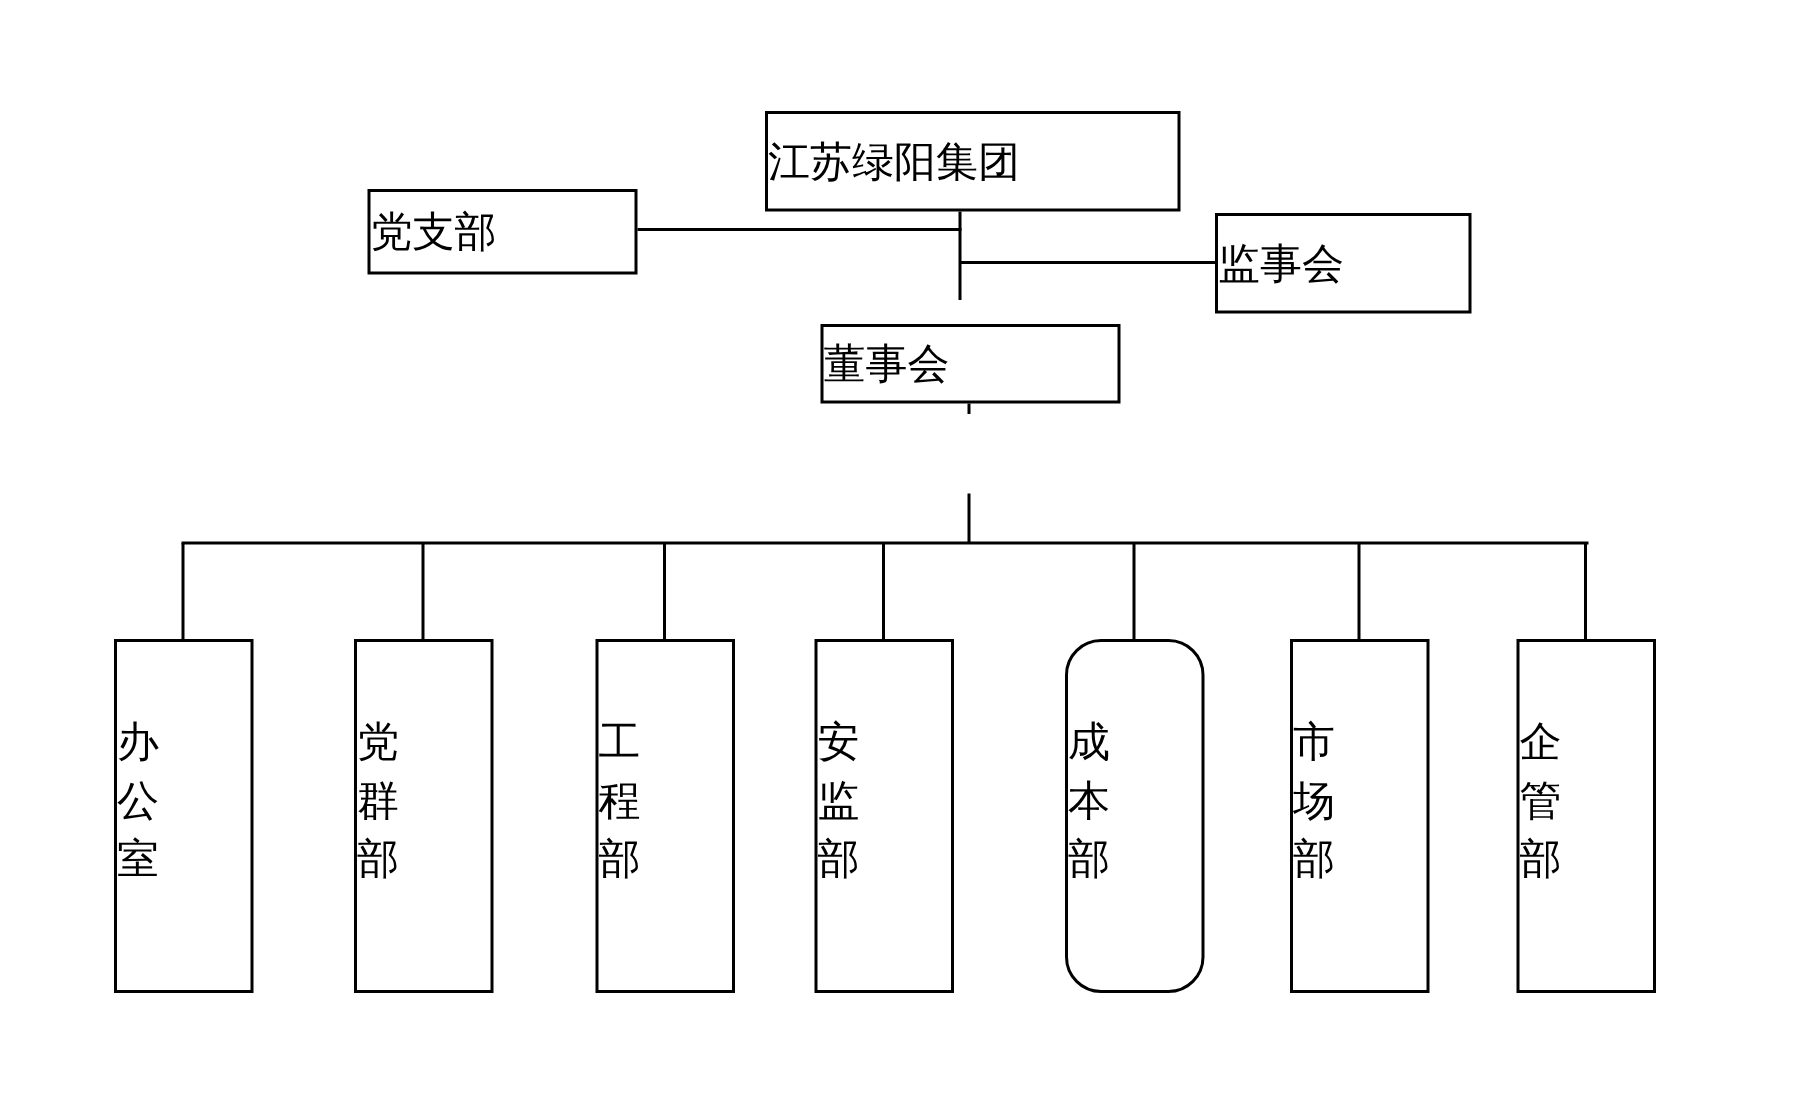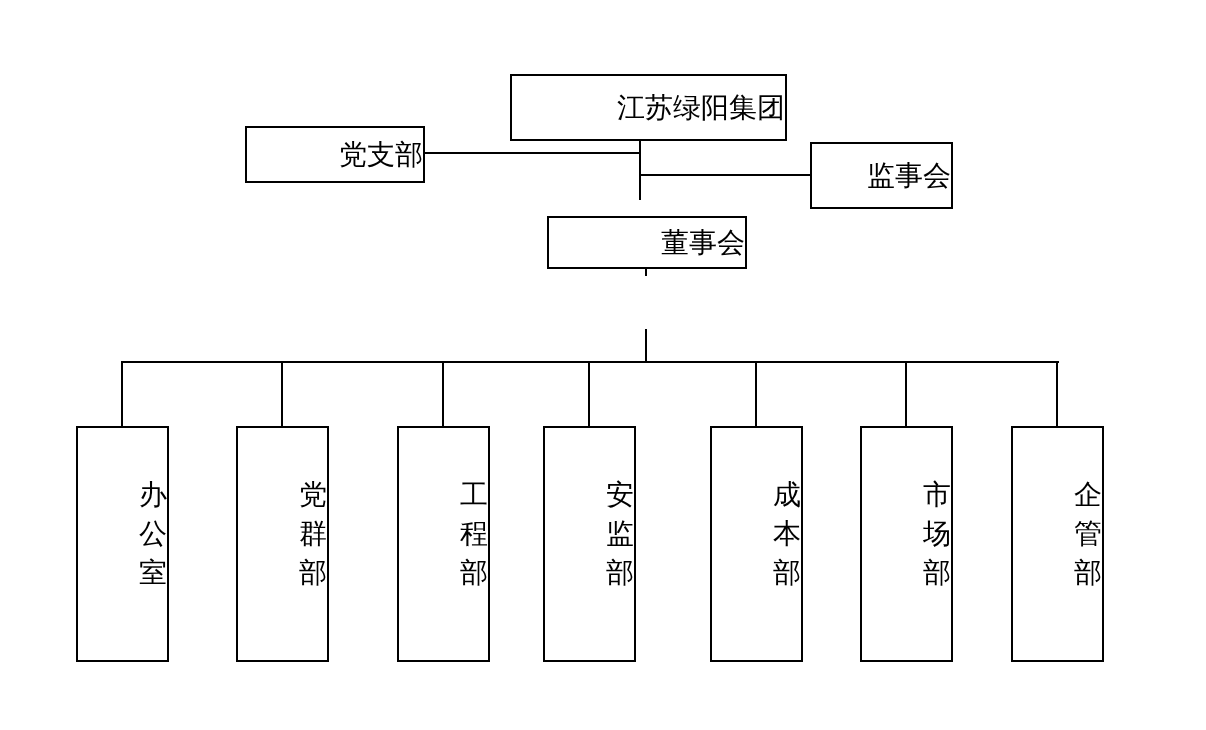--- a/index.html
+++ b/index.html
@@ -4,36 +4,36 @@
 <style>
   html,body { margin:0; padding:0; background:#ffffff; }
   .canvas {
     position:relative; width:1206px; height:730px; background:#ffffff;
     font-family:"DejaVu Serif","Liberation Serif",serif; color:#000000;
     overflow:hidden;
   }
   .node {
     position:absolute; box-sizing:border-box;
     border:2px solid #000000; background:#ffffff;
-    display:flex; align-items:center; justify-content:flex-end;
+    display:flex; align-items:center; justify-content:flex-start;
     font-size:28px; line-height:1; text-align:center;
   }
   .line { position:absolute; background:#000000; }
 
   
   #node-root   { left:510px; top:74px;  width:277px; height:67px; }
   #node-party  { left:245px; top:126px; width:180px; height:57px; }
-  #node-superv { left:810px; top:142px; width:143px; height:67px;padding-left:20px; }
+  #node-superv { left:810px; top:142px; width:171px; height:67px; }
   #node-board  { left:547px; top:200px; width:200px; height:53px;margin-top:16px; }
   #node-mgmt   { left:547px; top:276px; width:201px; height:54px; }
 
   
-  .dept { top:426px; width:93px; height:236px;padding-left:17px; }
+  .dept { top:426px; width:93px; height:236px; }
   #dept-0 { left:76px; }  #dept-1 { left:236px; } #dept-2 { left:397px; }
-  #dept-3 { left:543px; } #dept-4 { left:710px; } #dept-5 { left:860px; }
+  #dept-3 { left:543px; } #dept-4 { left:710px;border-radius:24px; } #dept-5 { left:860px; }
   #dept-6 { left:1011px; }
   .vlabel {
     width:1em; line-height:39px; word-break:break-all;
     text-align:center; margin-bottom:22px;
   }
 
   
   #l-root-v     { left:639px; top:140px; width:2px;   height:60px; }
   #l-party-h    { left:424px; top:152px; width:217px; height:2px; }
   #l-superv-h   { left:640px; top:174px; width:171px; height:2px; }

